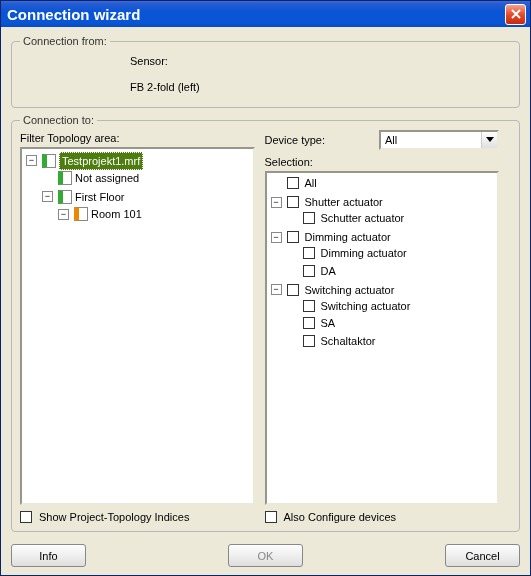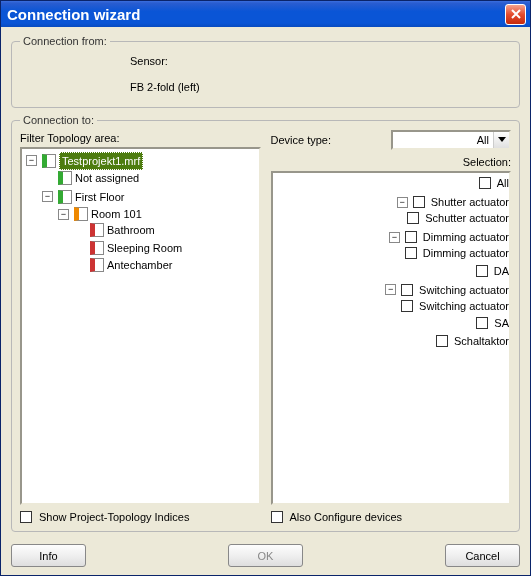--- a/index.html
+++ b/index.html
@@ -38,29 +38,29 @@
   .client {
     padding: 8px 10px 10px 10px;
     background: #ece9d8;
     height: calc(576px - 26px);
     display: flex;
     flex-direction: column;
   }
   fieldset {
     border: 1px solid #b8b8b8;
     border-radius: 4px;
-    padding: 4px 8px 8px 8px;
+    padding: 4px 20px 8px 8px;
     margin: 0 0 6px 0;
   }
   legend { color: #333; padding: 0 3px; }
   .from-row { display: flex; gap: 14px; padding: 4px 0 6px 110px; flex-direction: column; }
   .to-fieldset { flex: 1; display: flex; flex-direction: column; min-height: 0; }
   .to-body { display: flex; gap: 10px; flex: 1; min-height: 0; }
   .left-col { flex: 1; display: flex; flex-direction: column; min-height: 0; }
-  .right-col { flex: 1; display: flex; flex-direction: column; min-height: 0; text-align: right; }
+  .right-col { flex: 1; display: flex; flex-direction: column; min-height: 0; }
   .label { margin: 2px 0 3px 0; }
   .inset-panel {
     background: #fff;
     border: 2px inset #ece9d8;
     flex: 1;
     overflow: auto;
     padding: 2px 0 2px 2px;
     min-height: 0;
   }
   .tree ul { list-style: none; margin: 0; padding-left: 16px; }
@@ -186,37 +186,20 @@
                     <span class="icon green doc"></span>
                     <span>First Floor</span>
                   </span>
                   <ul>
                     <li>
                       <span class="node">
                         <span class="toggle">−</span>
                         <span class="icon orange doc"></span>
                         <span>Room 101</span>
                       </span>
-                      <ul>
-                        <li><span class="node">
-                          <span class="toggle-spacer"></span>
-                          <span class="icon red doc"></span>
-                          <span>Bathroom</span>
-                        </span></li>
-                        <li><span class="node">
-                          <span class="toggle-spacer"></span>
-                          <span class="icon red doc"></span>
-                          <span>Sleeping Room</span>
-                        </span></li>
-                        <li><span class="node">
-                          <span class="toggle-spacer"></span>
-                          <span class="icon red doc"></span>
-                          <span>Antechamber</span>
-                        </span></li>
-                      </ul>
                     </li>
                   </ul>
                 </li>
               </ul>
             </li>
           </ul>
         </div>
         <div class="bottom-checks">
           <span class="check"></span>
           <span>Show Project-Topology Indices</span>

